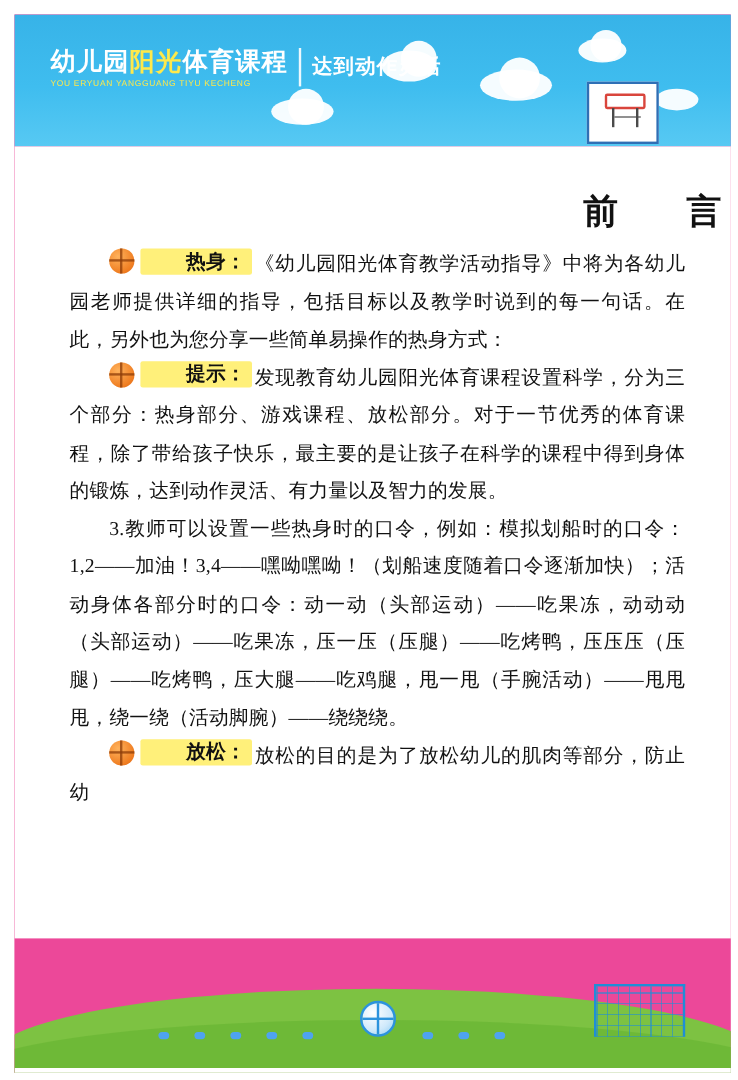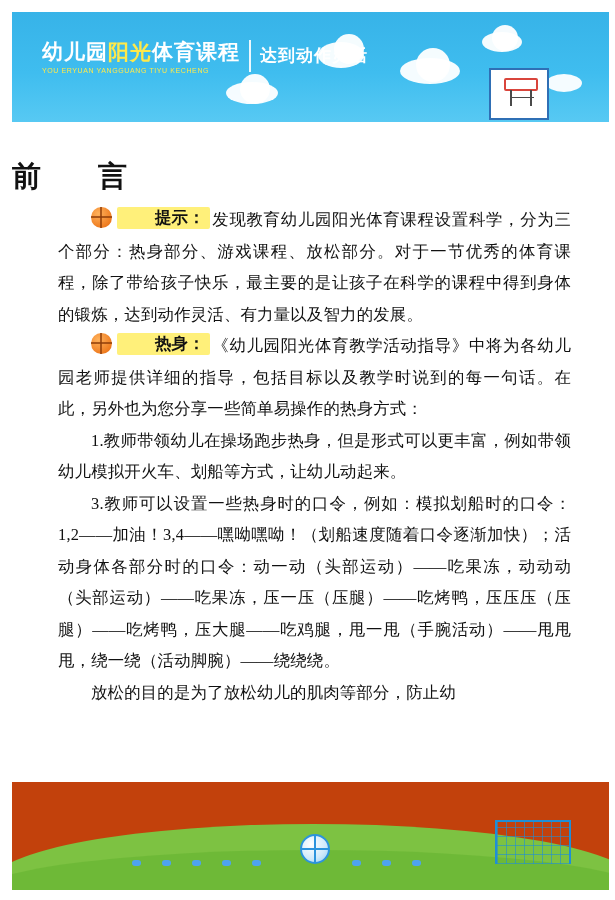--- a/index.html
+++ b/index.html
@@ -21,21 +21,21 @@
     border: 6px solid #ffffff;
     background: #ffffff;
     overflow: hidden;
   }
   .inner {
     position: absolute;
     left: 6px;
     top: 6px;
     width: 603px;
     height: 888px;
-    background: #c2410c;
+    background: #ec4899;
     overflow: hidden;
   }
 
   
   .header {
     position: absolute;
     left: 0;
     top: 0;
     width: 603px;
     height: 110px;
@@ -147,21 +147,21 @@
   
   .content {
     position: absolute;
     left: 0;
     top: 110px;
     width: 603px;
     height: 660px;
     background: #ffffff;
   }
   .doc-title {
-    text-align: left;
+    text-align: right;
     font-size: 29px;
     font-weight: bold;
     letter-spacing: 14px;
     color: #111111;
     margin: 35px 0 15px 0;
     font-family: "Liberation Serif", "DejaVu Serif", serif;
   }
 
   .body-text {
     position: absolute;
@@ -353,36 +353,38 @@
     </div>
 
     <div class="content">
       <h1 class="doc-title">前　言</h1>
 
       <div class="body-text">
 
         <p class="para indent">
           <span class="tag">
             <span class="ball"></span>
+            <span class="tag-label">热身：</span>
+          </span><span>《幼儿园阳光体育教学活动指导》中将为各幼儿园老师提供详细的指导，包括目标以及教学时说到的每一句话。在此，另外也为您分享一些简单易操作的热身方式：</span>
+        </p>
+
+        <p class="para indent">
+          <span class="tag">
+            <span class="ball"></span>
             <span class="tag-label">提示：</span>
           </span><span>发现教育幼儿园阳光体育课程设置科学，分为三个部分：热身部分、游戏课程、放松部分。对于一节优秀的体育课程，除了带给孩子快乐，最主要的是让孩子在科学的课程中得到身体的锻炼，达到动作灵活、有力量以及智力的发展。</span>
         </p>
 
+        <p class="para indent">3.教师可以设置一些热身时的口令，例如：模拟划船时的口令：1,2——加油！3,4——嘿呦嘿呦！（划船速度随着口令逐渐加快）；活动身体各部分时的口令：动一动（头部运动）——吃果冻，动动动（头部运动）——吃果冻，压一压（压腿）——吃烤鸭，压压压（压腿）——吃烤鸭，压大腿——吃鸡腿，甩一甩（手腕活动）——甩甩甩，绕一绕（活动脚腕）——绕绕绕。</p>
+
         <p class="para indent">
           <span class="tag">
             <span class="ball"></span>
-            <span class="tag-label">热身：</span>
-          </span><span>《幼儿园阳光体育教学活动指导》中将为各幼儿园老师提供详细的指导，包括目标以及教学时说到的每一句话。在此，另外也为您分享一些简单易操作的热身方式：</span>
-        </p>
-
-        <p class="para indent">1.教师带领幼儿在操场跑步热身，但是形式可以更丰富，例如带领幼儿模拟开火车、划船等方式，让幼儿动起来。</p>
-        <p class="para indent">3.教师可以设置一些热身时的口令，例如：模拟划船时的口令：1,2——加油！3,4——嘿呦嘿呦！（划船速度随着口令逐渐加快）；活动身体各部分时的口令：动一动（头部运动）——吃果冻，动动动（头部运动）——吃果冻，压一压（压腿）——吃烤鸭，压压压（压腿）——吃烤鸭，压大腿——吃鸡腿，甩一甩（手腕活动）——甩甩甩，绕一绕（活动脚腕）——绕绕绕。</p>
-
-        <p class="para indent">
-          <span>放松的目的是为了放松幼儿的肌肉等部分，防止幼</span>
+            <span class="tag-label">放松：</span>
+          </span><span>放松的目的是为了放松幼儿的肌肉等部分，防止幼</span>
         </p>
 
       </div>
     </div>
 
     <div class="footer">
       <div class="grass"></div>
       <div class="grass2"></div>
       <div class="track-dot" style="left:120px;"></div>
       <div class="track-dot" style="left:150px;"></div>

